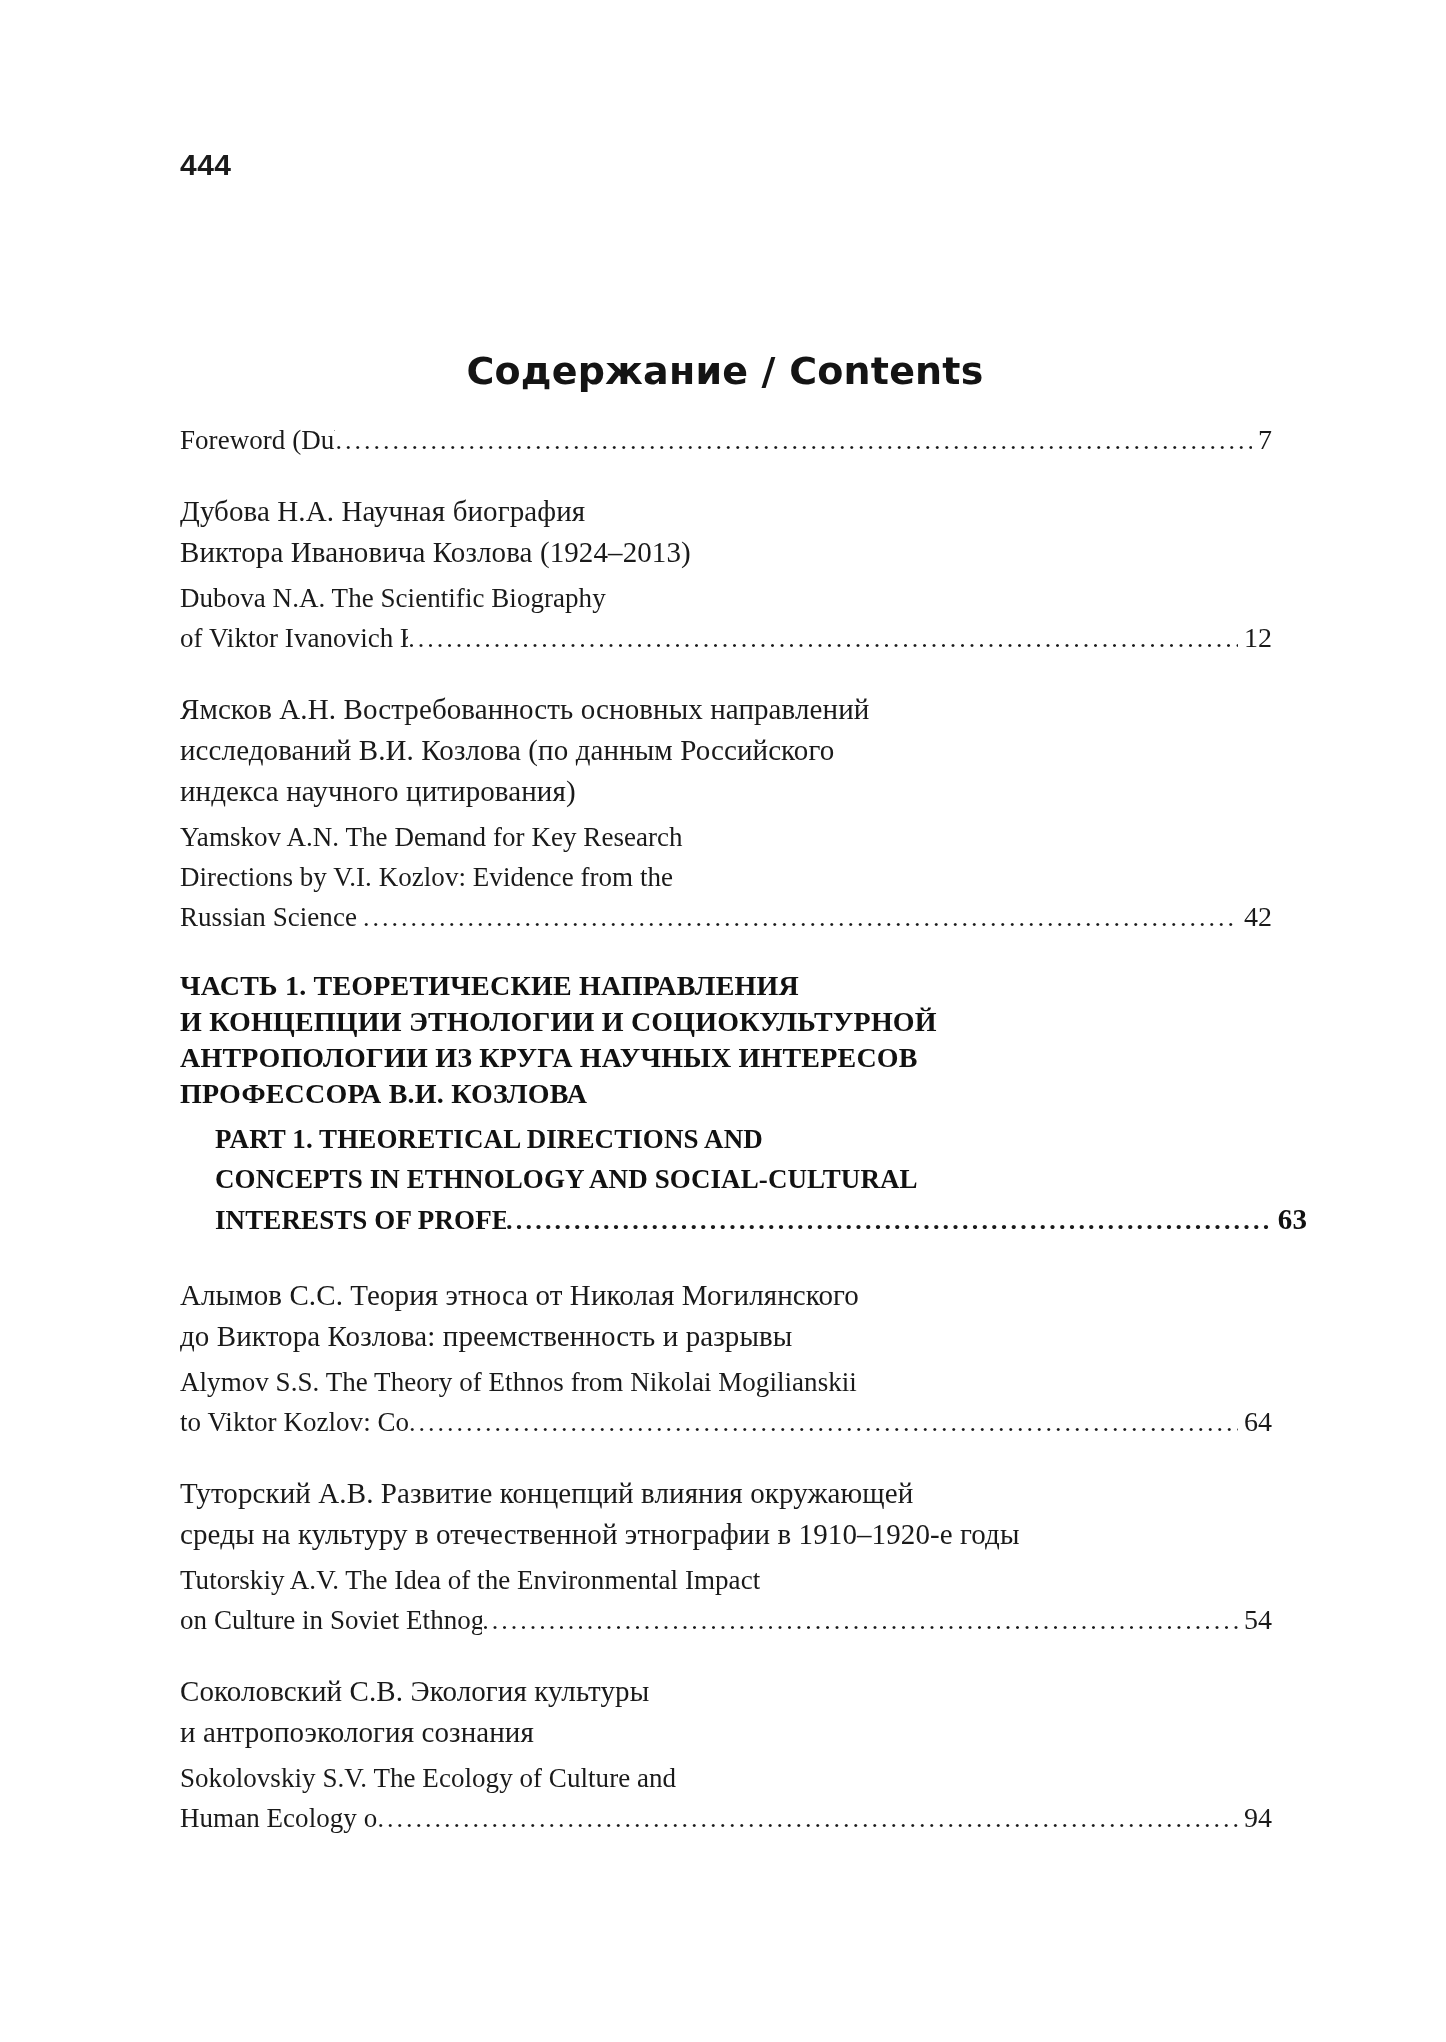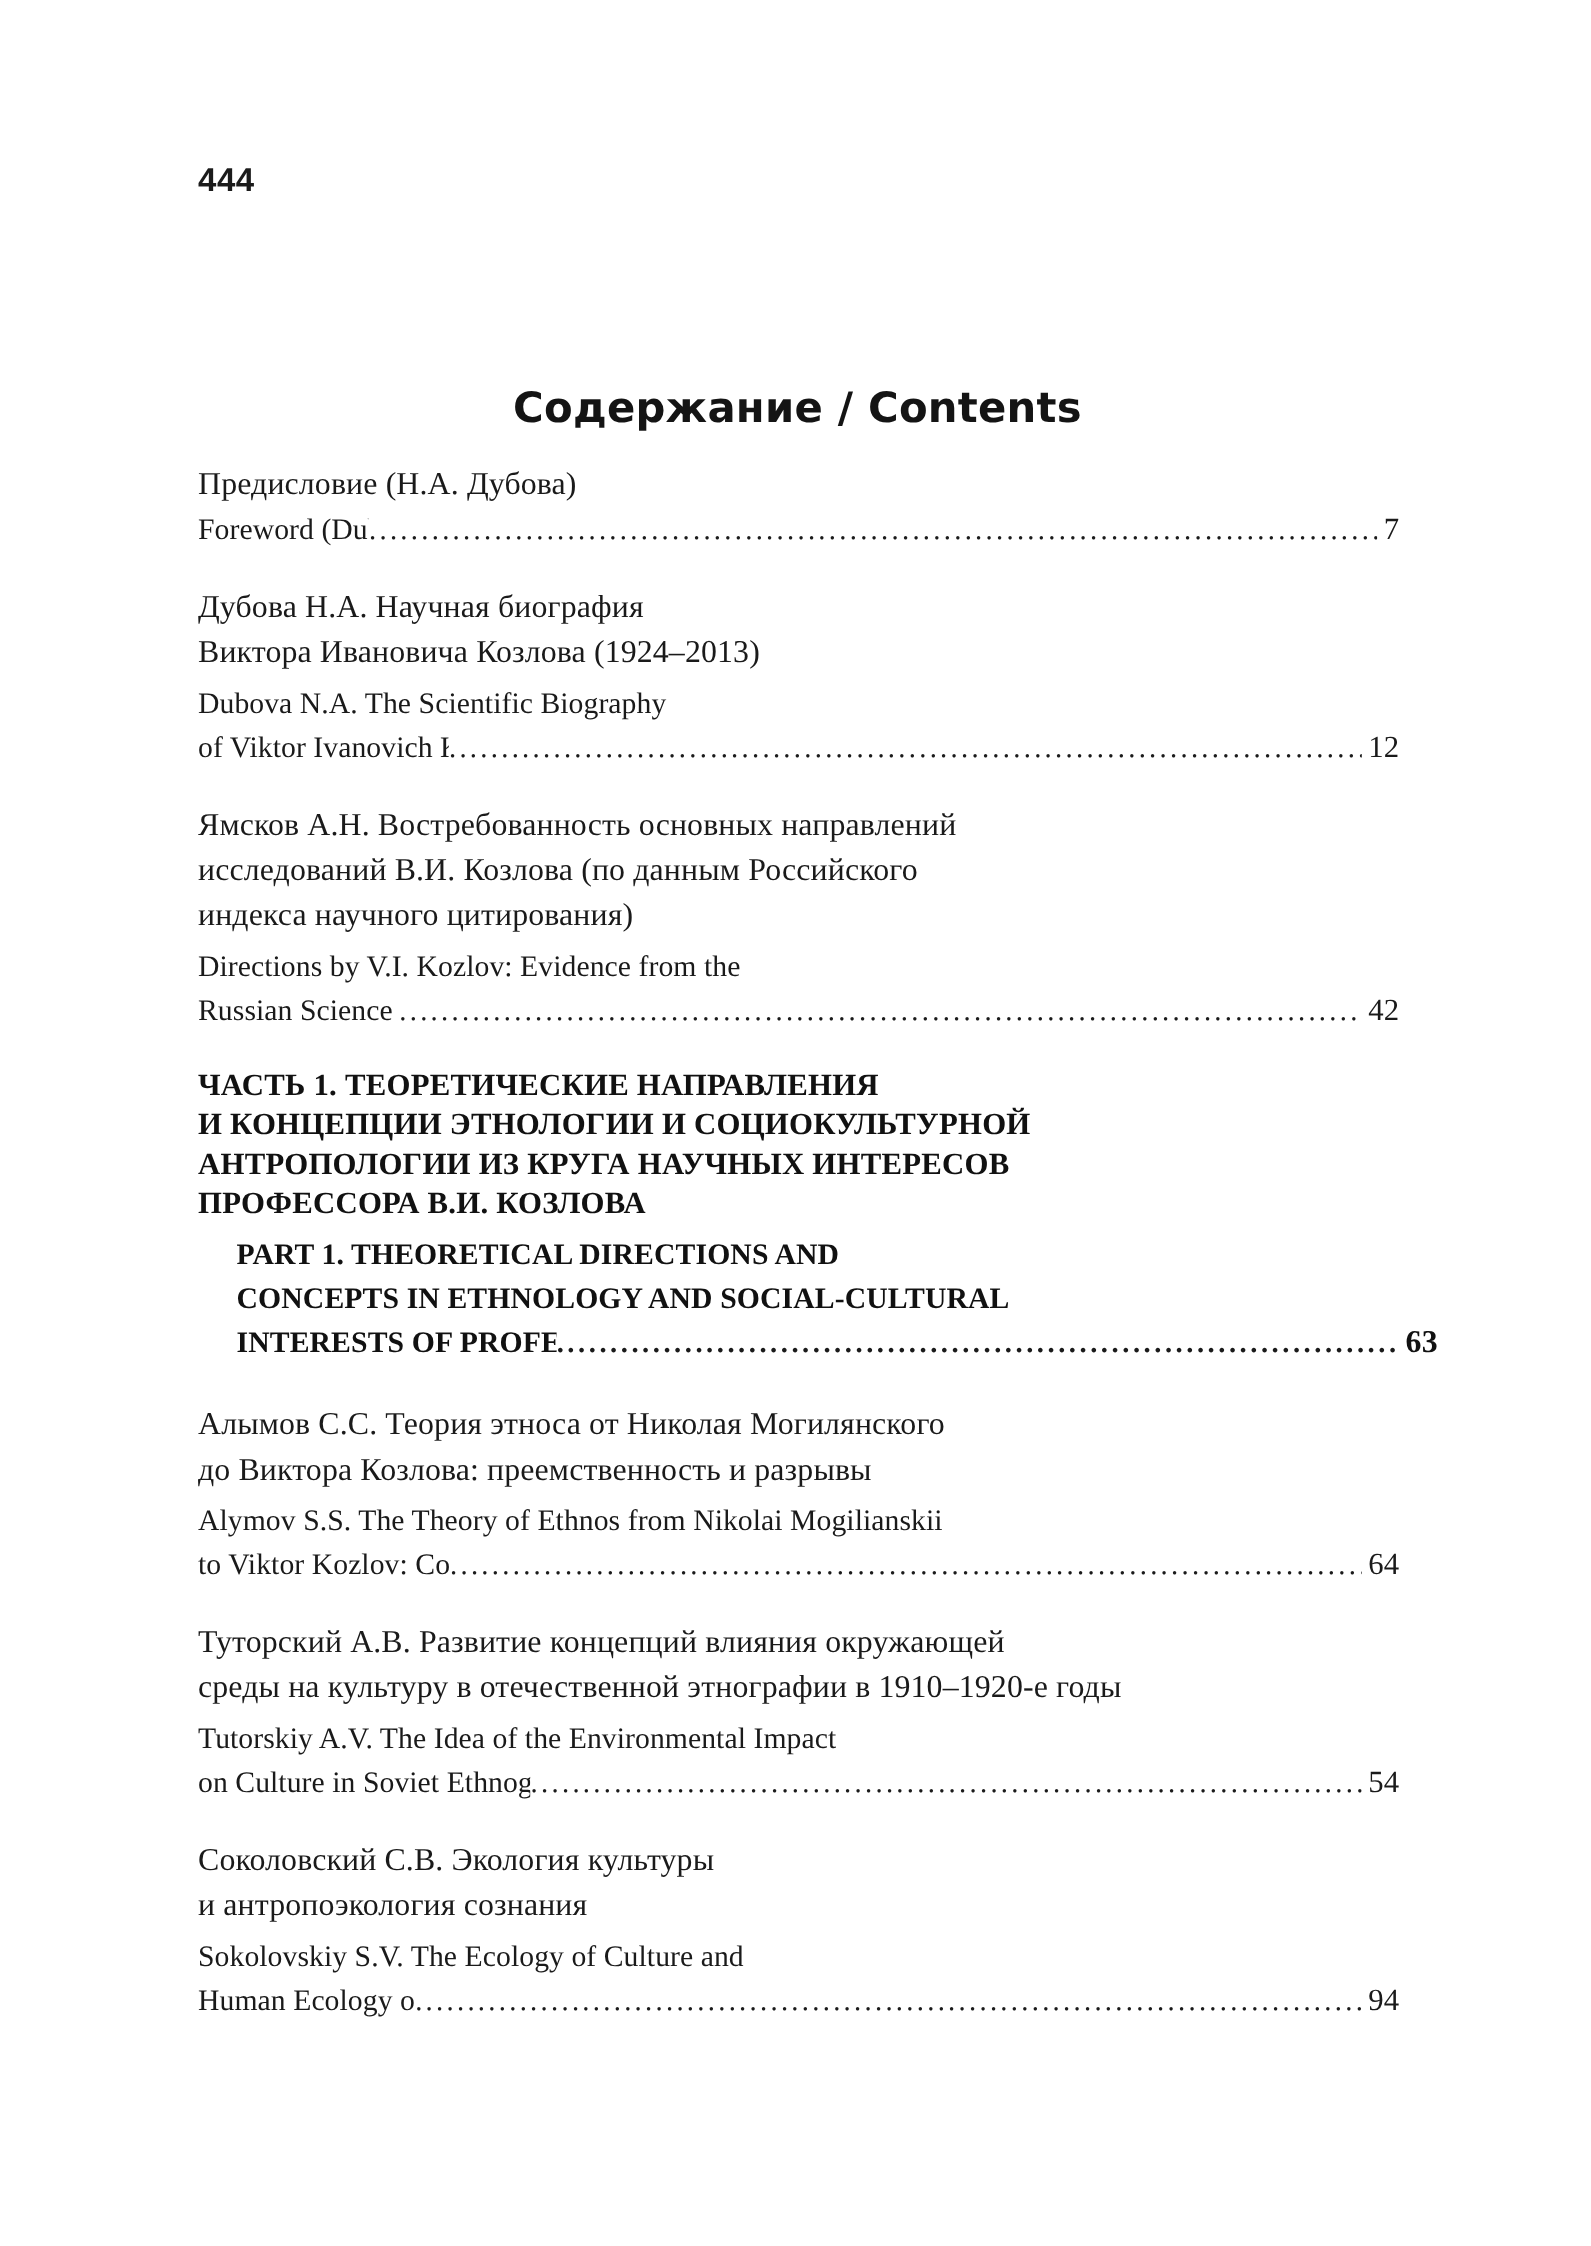--- a/index.html
+++ b/index.html
@@ -150,23 +150,20 @@
 
 <div class="page">
 
   <div class="folio">444</div>
 
   <h1 class="toc-title">Содержание / Contents</h1>
 
   <div class="toc-body">
 
     <div class="entry">
-      <div class="line ru">
-        <span class="txt">Предисловие (Н.А. Дубова)</span>
-      </div>
       <div class="line en">
         <span class="txt">Foreword (Dubova N.A.)</span>
         <span class="leader"></span>
         <span class="pg">7</span>
       </div>
     </div>
 
     <div class="entry">
       <div class="line ru">
         <span class="txt">Дубова Н.А. Научная биография</span>
@@ -189,20 +186,23 @@
       <div class="line ru">
         <span class="txt">Ямсков А.Н. Востребованность основных направлений</span>
       </div>
       <div class="line ru">
         <span class="txt">исследований В.И. Козлова (по данным Российского</span>
       </div>
       <div class="line ru">
         <span class="txt">индекса научного цитирования)</span>
       </div>
       <div class="gap-sm"></div>
+      <div class="line en">
+        <span class="txt">Yamskov A.N. The Demand for Key Research</span>
+      </div>
       <div class="line en">
         <span class="txt">Directions by V.I. Kozlov: Evidence from the</span>
       </div>
       <div class="line en">
         <span class="txt">Russian Science Citation Index </span>
         <span class="leader"></span>
         <span class="pg">42</span>
       </div>
     </div>
 

